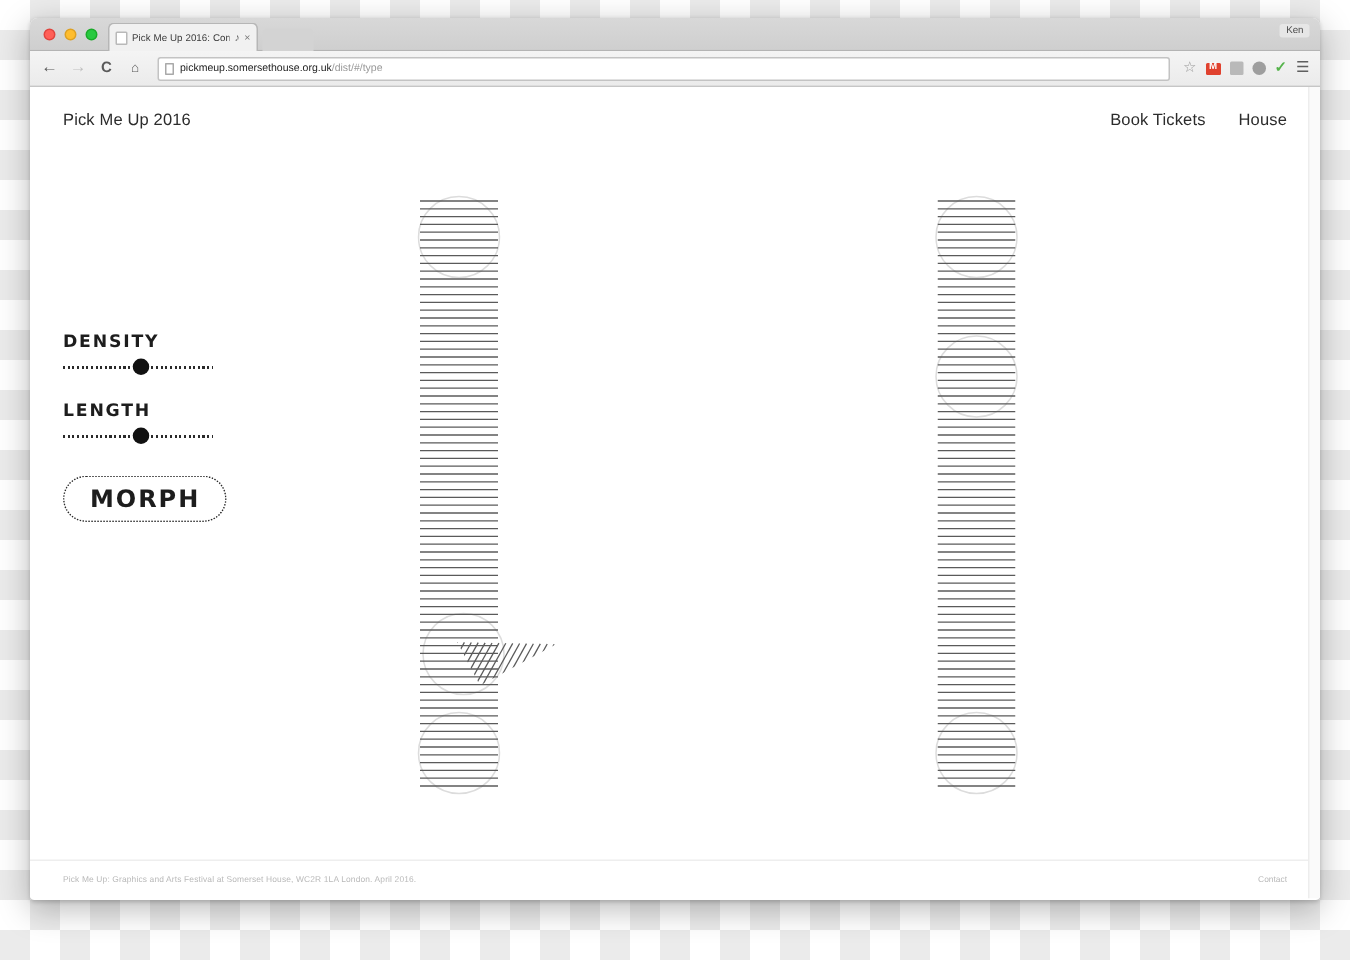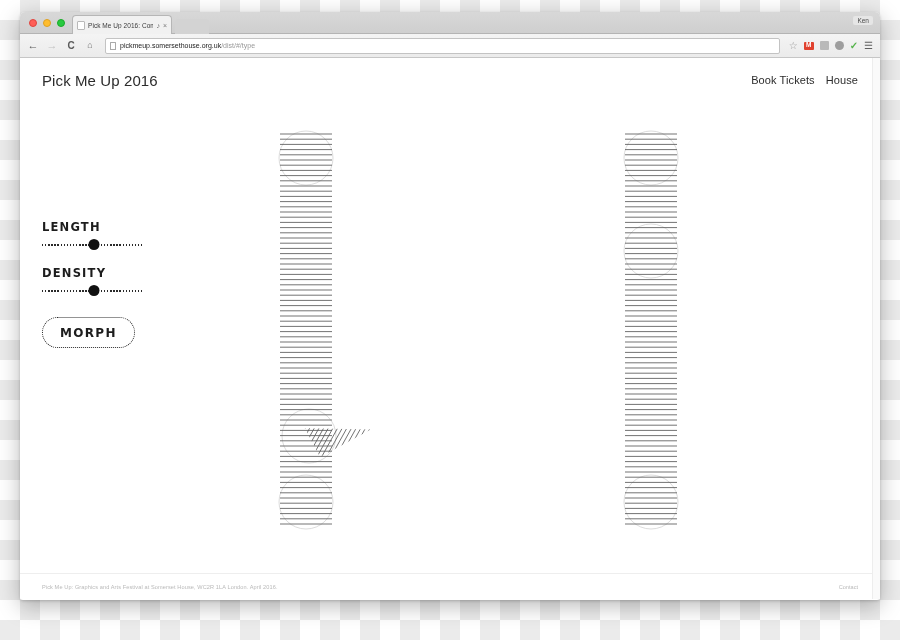--- a/index.html
+++ b/index.html
@@ -175,26 +175,26 @@
   .site-header {
     position: absolute;
     left: 0; right: 0; top: 0;
     height: 44px;
     display: flex;
     align-items: center;
     justify-content: space-between;
     padding: 0 22px 0 22px;
   }
   .brand {
-    font-size: 15px;
+    font-size: 11px;
     color: #2c2c2c;
     font-weight: 400;
     letter-spacing: 0.1px;
   }
-  .site-nav { display: flex; gap: 11px; }
+  .site-nav { display: flex; gap: 22px; }
   .site-nav a {
     font-size: 11px;
     color: #2c2c2c;
     text-decoration: none;
     letter-spacing: 0.1px;
   }
 
   
   .controls {
     position: absolute;
@@ -236,21 +236,21 @@
 
   .pill-btn {
     display: inline-flex;
     align-items: center;
     justify-content: center;
     height: 31px;
     padding: 0 17px;
     border-radius: 16px;
     border: 1.6px dotted #2b2b2b;
     background: transparent;
-    font-size: 12px;
+    font-size: 16px;
     font-weight: 700;
     letter-spacing: 1.3px;
     color: #1d1d1d;
     cursor: pointer;
     font-family: "DejaVu Sans", sans-serif;
   }
 
   #morph-button { margin-top: 5px; }
 
   #submit-button {
@@ -347,32 +347,32 @@
       <div class="brand">Pick Me Up 2016</div>
       <nav class="site-nav">
         <a href="#">Book Tickets</a>
         <a href="#">House</a>
       </nav>
     </div>
 
     <div class="controls">
 
       <div class="ctrl-group">
+        <div class="ctrl-label">DENSITY</div>
+        <div class="slider">
+          <div class="slider-track"></div>
+          <div class="slider-handle" id="handle-density" style="left: 52%;"></div>
+        </div>
+      </div>
+
+      <div class="ctrl-group">
         <div class="ctrl-label">LENGTH</div>
         <div class="slider">
           <div class="slider-track"></div>
           <div class="slider-handle" id="handle-length" style="left: 52%;"></div>
-        </div>
-      </div>
-
-      <div class="ctrl-group">
-        <div class="ctrl-label">DENSITY</div>
-        <div class="slider">
-          <div class="slider-track"></div>
-          <div class="slider-handle" id="handle-density" style="left: 52%;"></div>
         </div>
       </div>
 
 
       <button class="pill-btn" id="morph-button">MORPH</button>
     </div>
 
     <div class="stage">
       <svg viewBox="0 0 700 450" preserveAspectRatio="xMidYMid meet">
         <defs>

